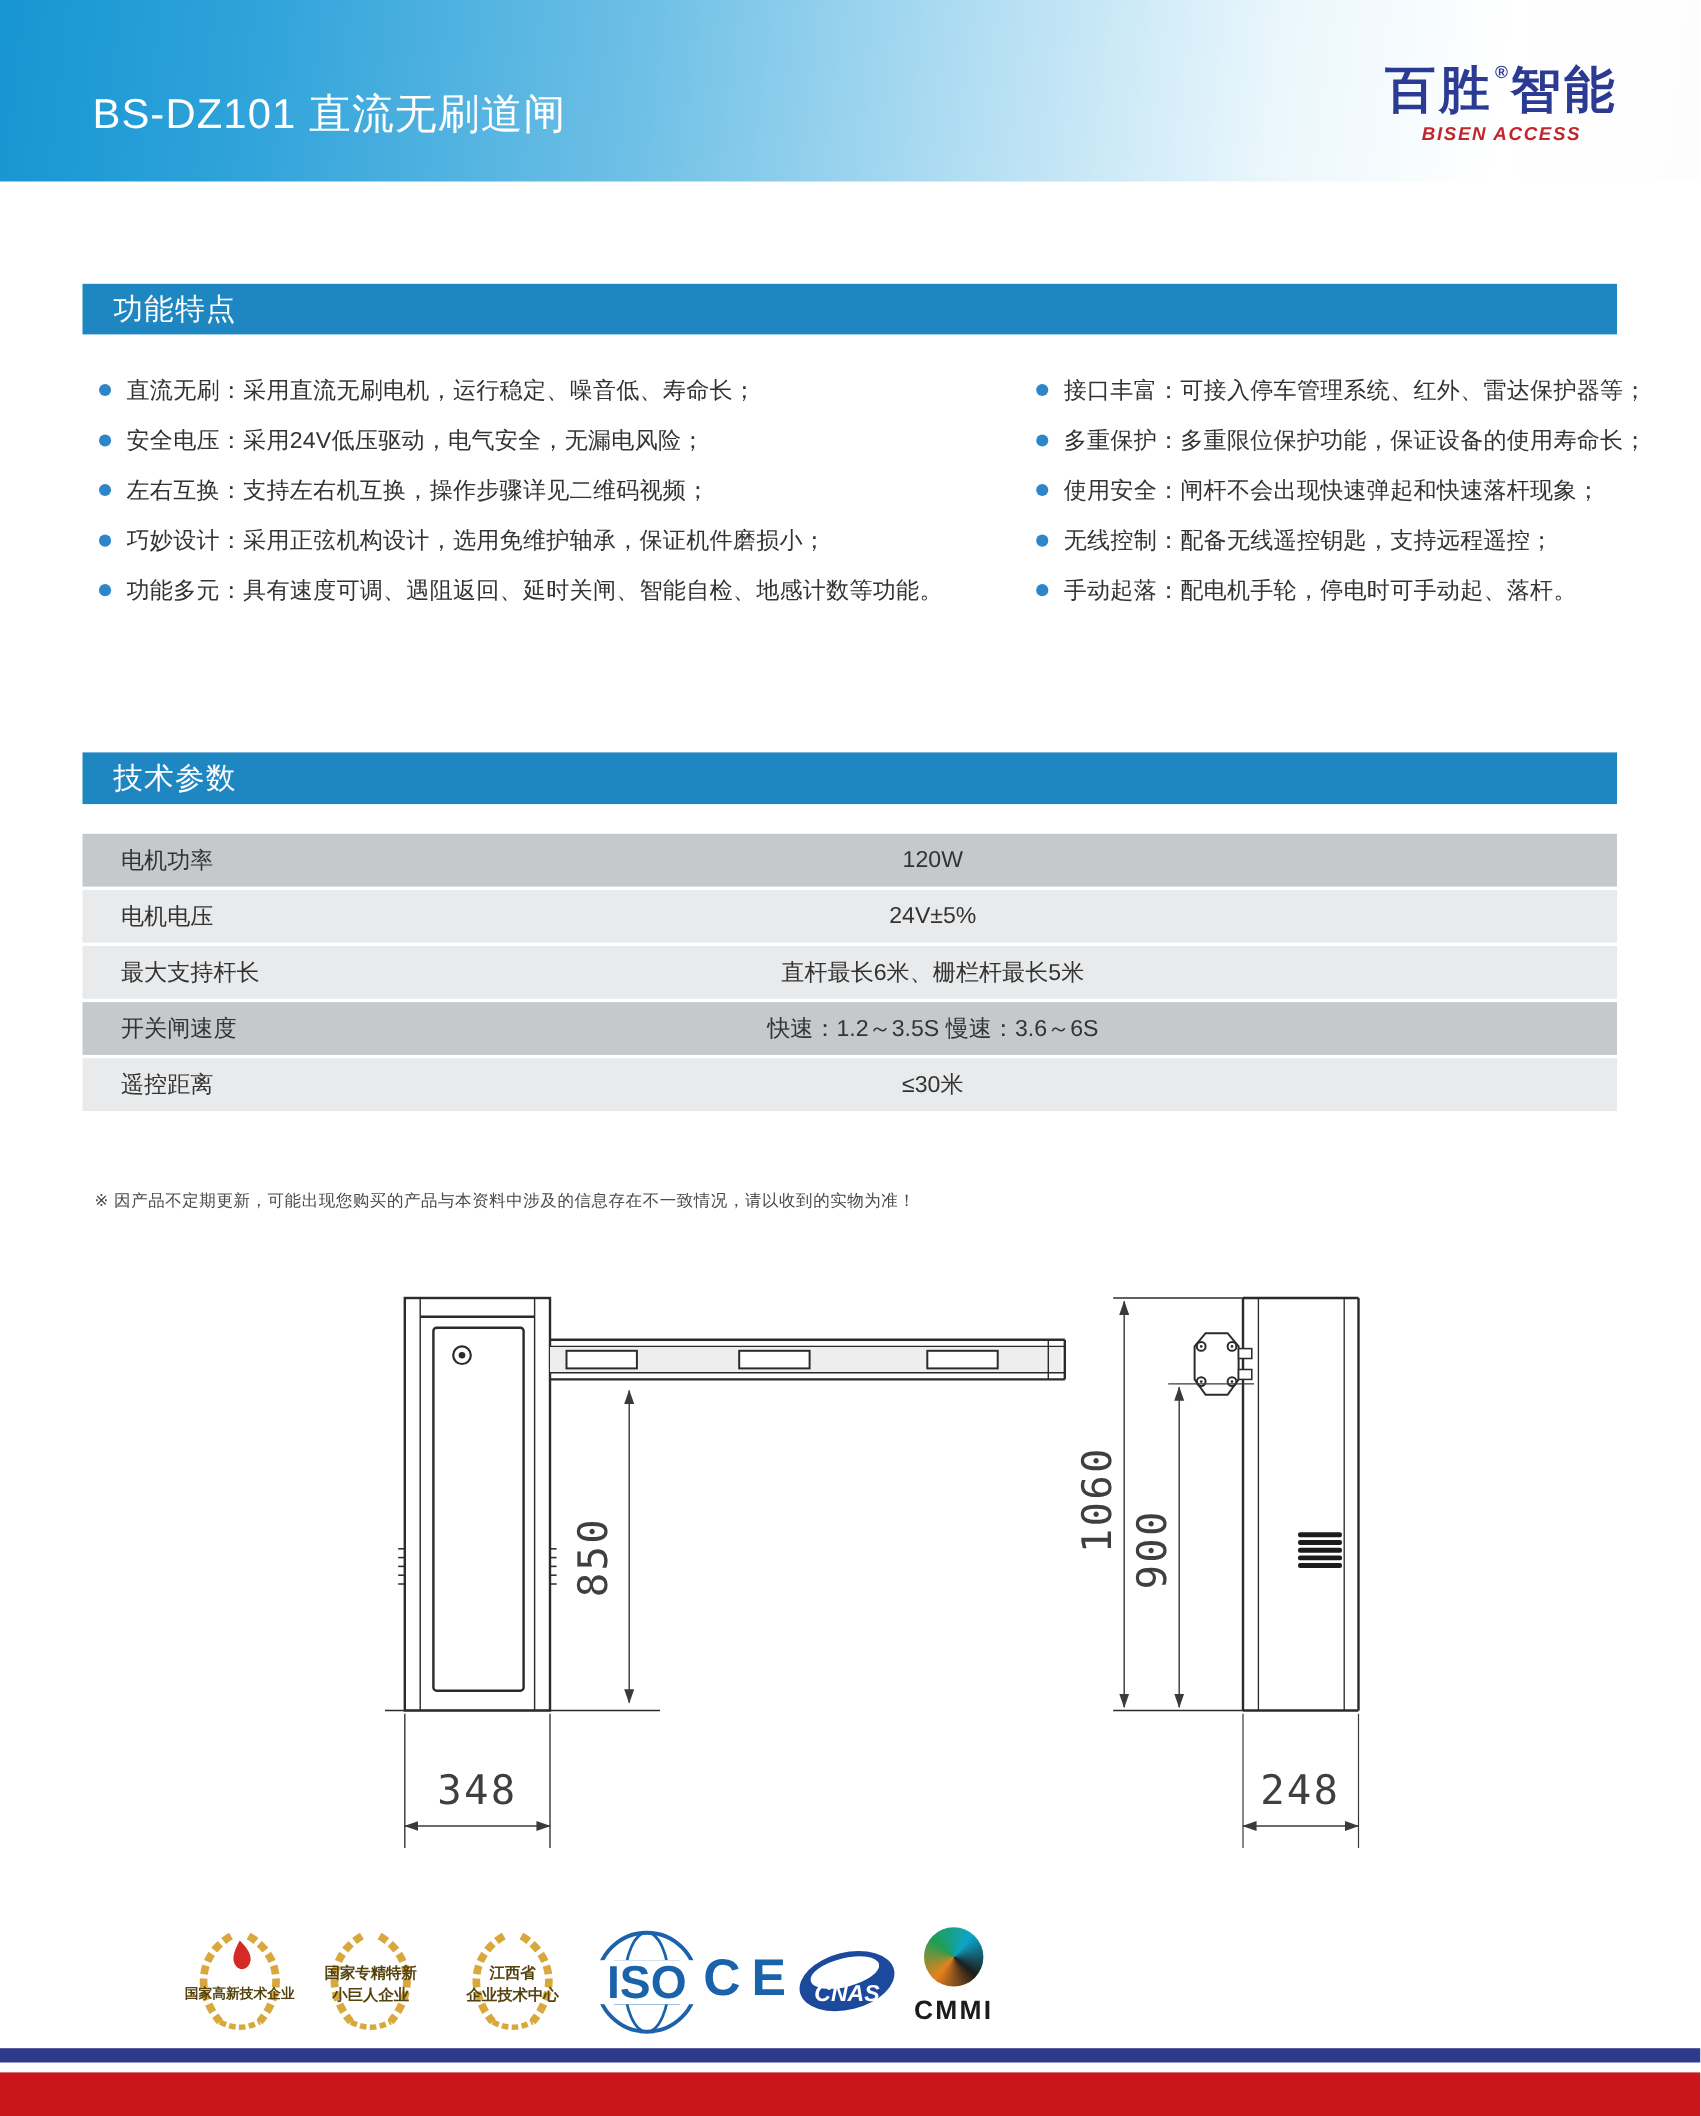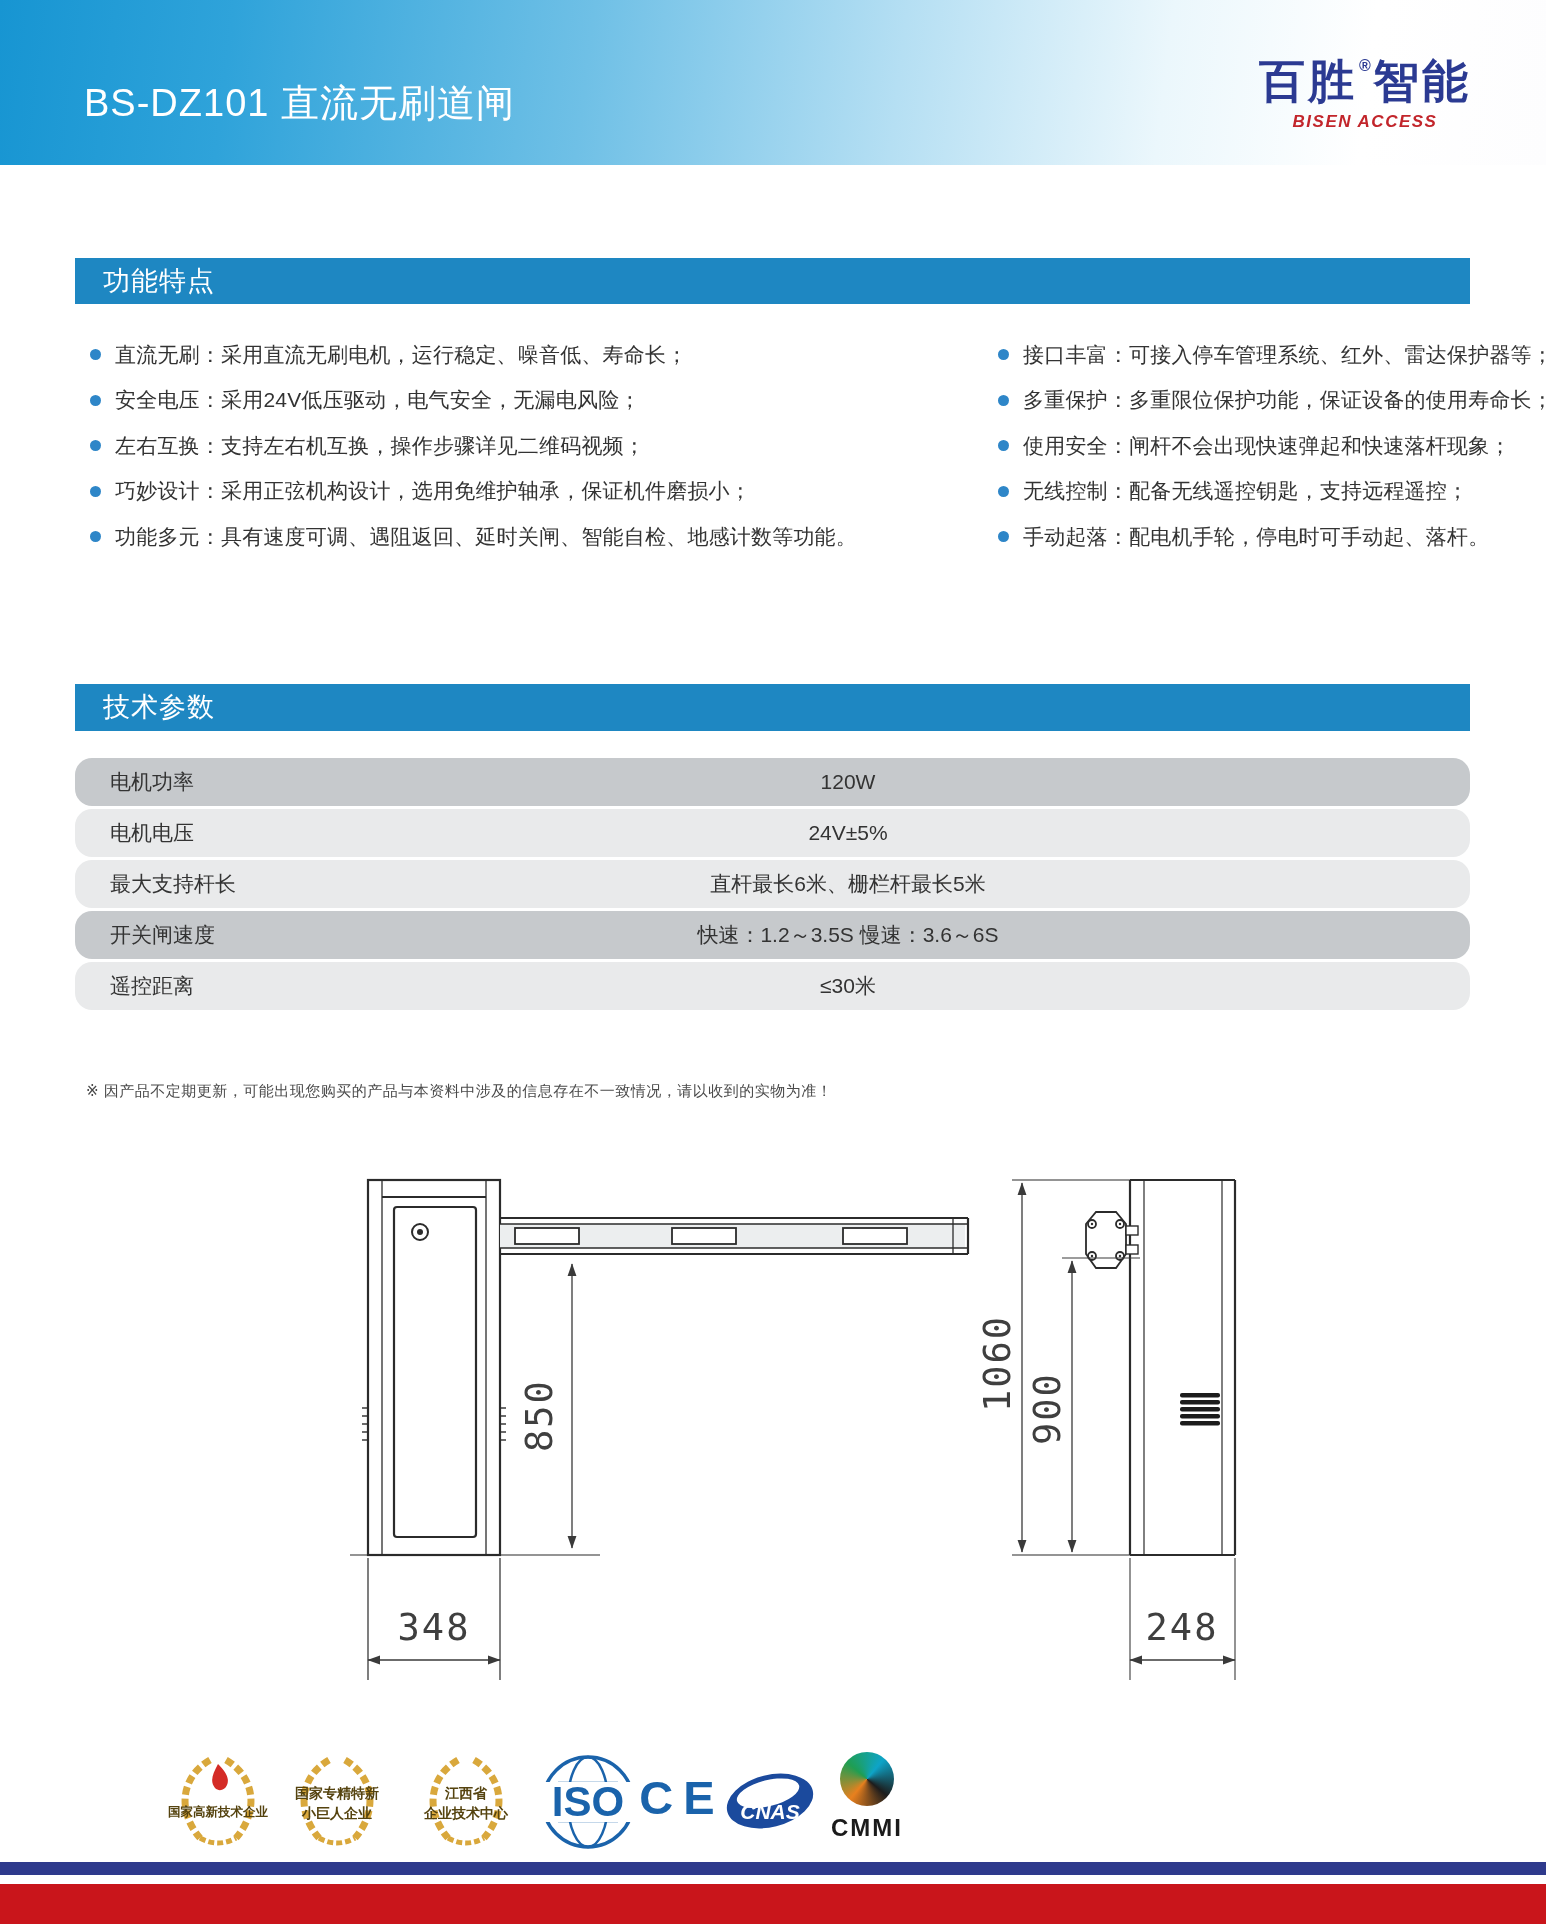--- a/index.html
+++ b/index.html
@@ -22,27 +22,27 @@
   
   .section-bar{
     position:absolute;left:75px;width:1395px;height:46px;background:#1E87C2;
     color:#fff;font-size:27px;font-weight:500;line-height:46px;padding-left:28px;box-sizing:border-box;letter-spacing:1px;
   }
   .bar-features{top:258px;}
   .bar-specs{top:684px;height:47px;line-height:47px;}
   
   .feat-col{position:absolute;top:332px;display:flex;flex-direction:column;}
   .feat-col.left{left:90px;width:830px;}
-  .feat-col.right{left:998px;width:540px;}
+  .feat-col.right{left:942px;width:540px;}
   .feat-item{height:45.5px;display:flex;align-items:center;}
   .bullet{width:11px;height:11px;border-radius:50%;background:#2E86C8;margin-right:14px;flex:0 0 11px;}
   .feat-text{font-size:21px;font-weight:500;color:#333;white-space:nowrap;letter-spacing:0.2px;}
   
   .spec-table{position:absolute;left:75px;top:758px;width:1395px;}
-  .spec-row{display:flex;height:48px;margin-bottom:3px;align-items:center;border-radius:17px;}
+  .spec-row{display:flex;height:48px;margin-bottom:3px;align-items:center;}
   .spec-row.dark{background:#C6C9CC;}
   .spec-row.light{background:#E9EAEB;}
   .spec-label{flex:0 0 330px;padding-left:35px;box-sizing:border-box;font-size:21px;font-weight:500;color:#333;}
   .spec-value{flex:1;text-align:center;padding-right:179px;font-size:21px;font-weight:400;color:#333;}
   .note{position:absolute;left:86px;top:1082px;font-size:15px;color:#4a4a4a;letter-spacing:0.5px;}
   
   .drawing{position:absolute;left:280px;top:1140px;}
   .dimtxt{font-family:"DejaVu Sans Mono","DejaVu Sans",monospace;font-size:37px;fill:#3f3f3f;letter-spacing:2px;}
   
   .badges{position:absolute;left:0;top:1748px;width:1000px;height:110px;}

